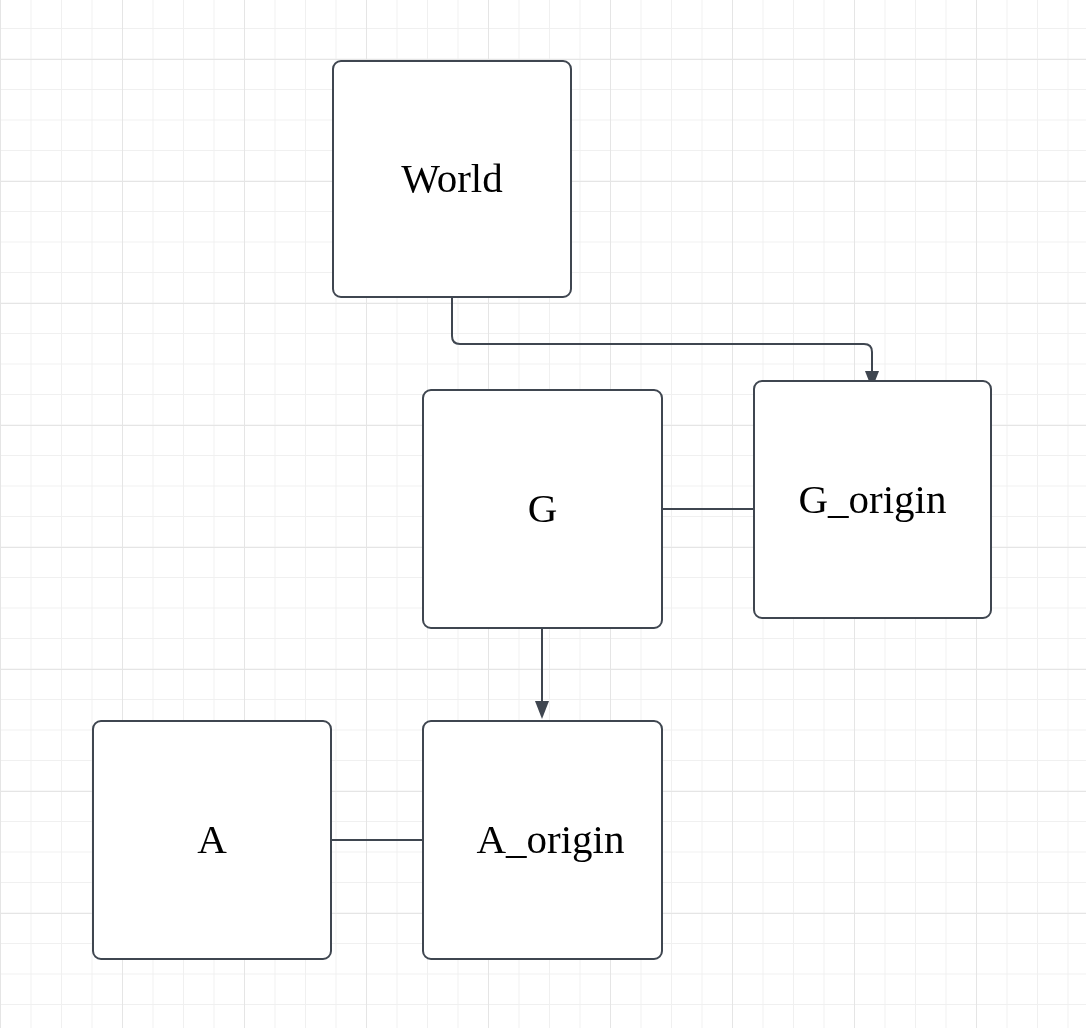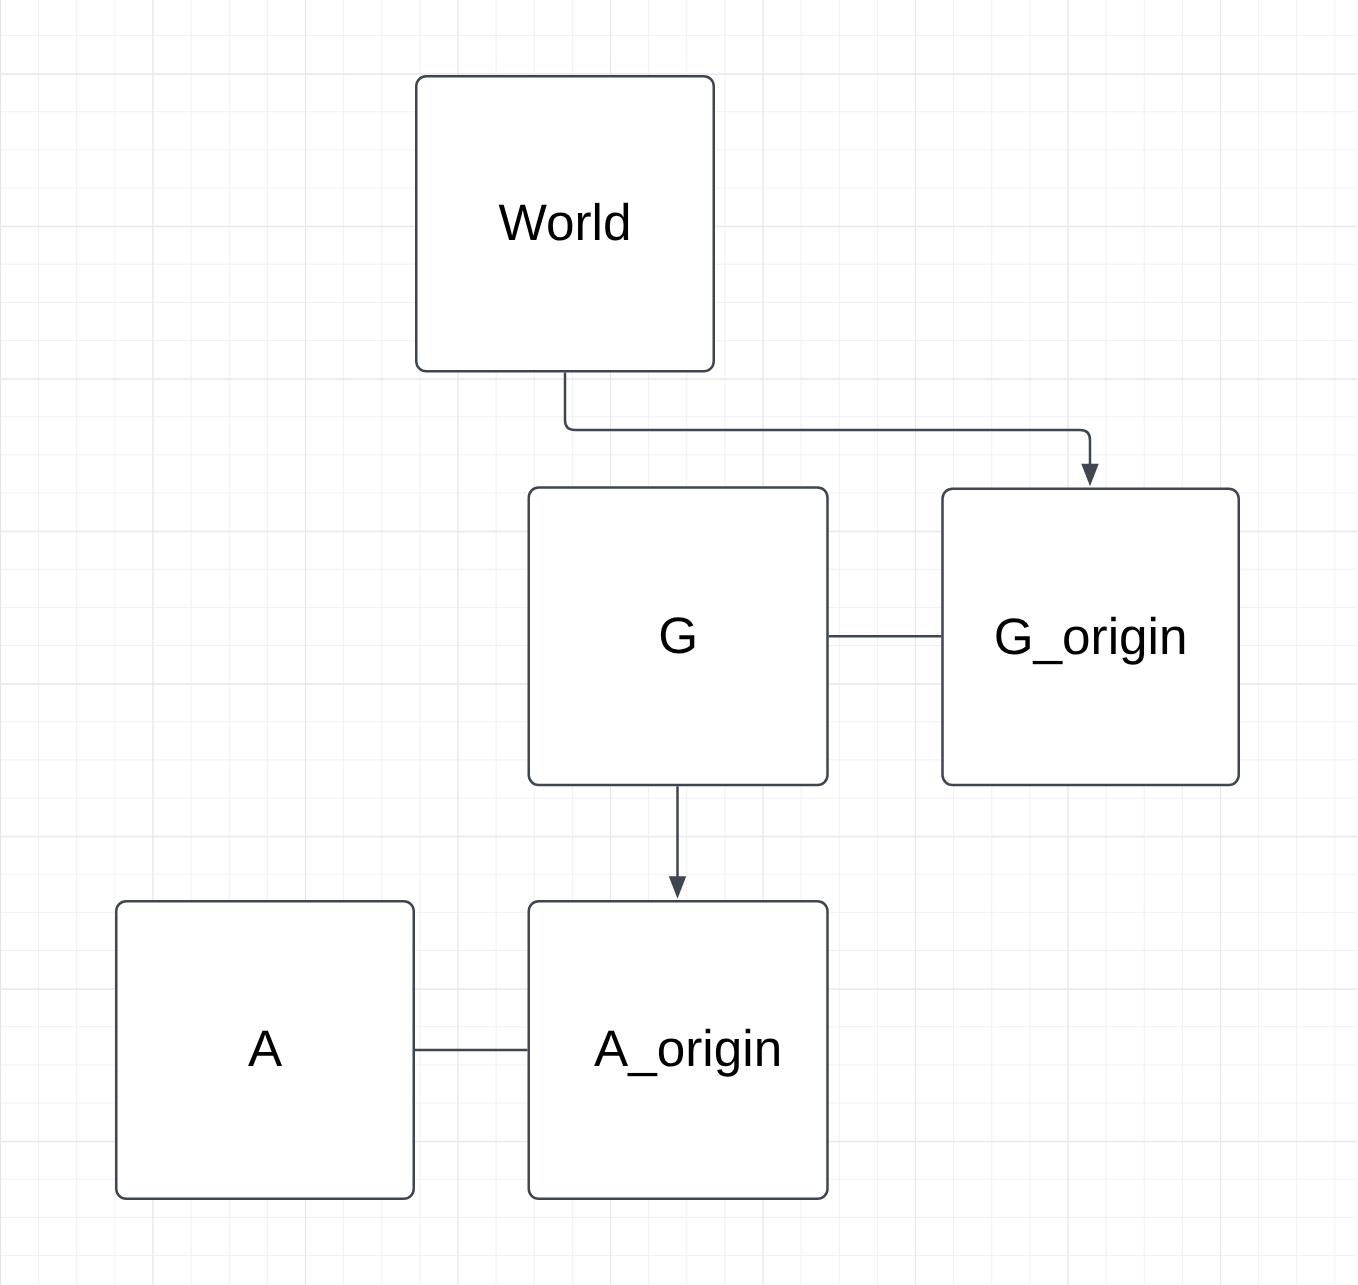--- a/index.html
+++ b/index.html
@@ -52,30 +52,31 @@
   }
   .node {
     position: absolute;
     box-sizing: border-box;
     background: #ffffff;
     border: 2px solid #3f4650;
     border-radius: 9px;
     display: flex;
     align-items: center;
     justify-content: center;
+    font-family: Liberation Serif, serif;
   }
   .node .label {
     font-size: 41px;
     color: #000000;
     white-space: nowrap;
     line-height: 1.2;
   }
   .n-world    { left: 332px; top: 60px;  width: 240px; height: 238px; }
   .n-g        { left: 422px; top: 389px; width: 241px; height: 240px; }
-  .n-g-origin { left: 753px; top: 390px; width: 239px; height: 239px; }
+  .n-g-origin { left: 753px; top: 380px; width: 239px; height: 239px; }
   .n-a        { left: 92px;  top: 720px; width: 240px; height: 240px; }
   .n-a-origin { left: 422px; top: 720px; width: 241px; height: 240px; padding-left: 16px; }
 </style>
 </head>
 <body>
 
 <div class="canvas">
 
   <svg class="edge-layer" width="1086" height="1028" viewBox="0 0 1086 1028" xmlns="http://www.w3.org/2000/svg">
 

